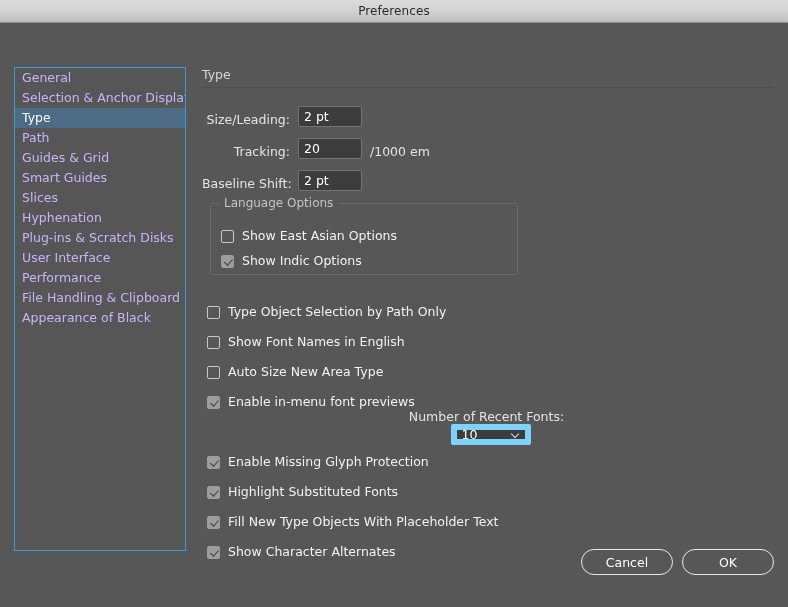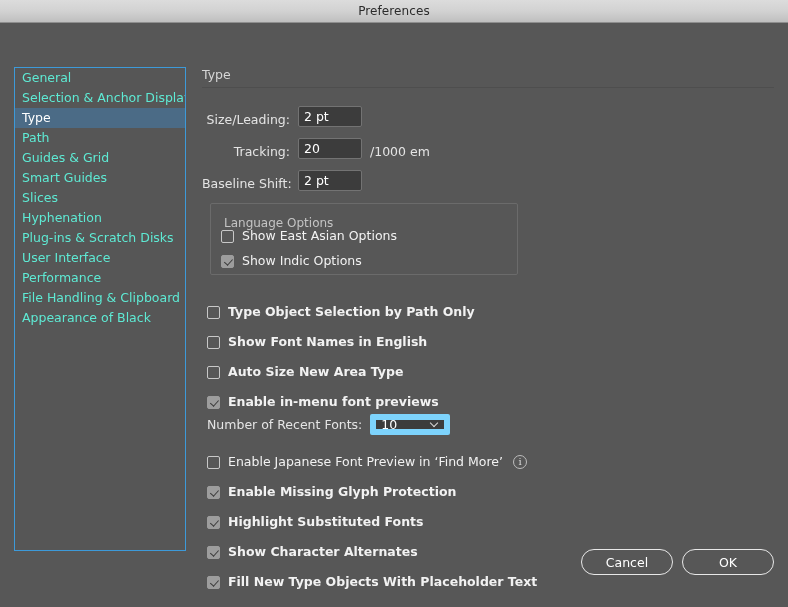--- a/index.html
+++ b/index.html
@@ -43,21 +43,21 @@
     width: 172px; height: 484px;
     border: 1px solid #3d9ad9;
     background: #565656;
     overflow: hidden;
   }
   .sidebar-item {
     height: 20px;
     line-height: 20px;
     padding: 0 0 0 7px;
     font-size: 12.5px;
-    color: #5eead4;
+    color: #c4b5fd;
     white-space: nowrap;
     cursor: default;
   }
   .sidebar-item.selected {
     background: #4b6b86;
     color: #ffffff;
   }
 
   
   .panel {
@@ -126,21 +126,20 @@
     padding: 14px 10px 0 10px;
   }
   .groupbox-legend {
     position: absolute;
     top: -8px; left: 8px;
     background: #575757;
     padding: 0 5px;
     font-size: 12px;
     color: #c4c4c4;
     white-space: nowrap;
-    margin-top: 20px;
   }
 
   
   .check-row {
     display: flex;
     align-items: flex-end;
     height: 25px;
     cursor: default;
   }
   .checkbox {
@@ -164,29 +163,30 @@
     border: solid #3a3a3a;
     border-width: 0 1.7px 1.7px 0;
     transform: rotate(42deg);
   }
   .check-label {
     font-size: 12.5px;
     color: #f2f2f2;
     white-space: nowrap;
   }
 
-  .checklist { margin-top: 14px; margin-left: 5px; font-weight: bold; }
+  .checklist { margin-top: 14px; margin-left: 5px; }
   .checklist .check-row { height: 30px; }
 
   
   .select-row {
     display: flex;
     align-items: center;
     height: 30px;
     margin-left: 5px;
+    flex-direction: column;
   }
   .select-label {
     font-size: 12.5px;
     color: #e4e4e4;
     margin-right: 8px;
     white-space: nowrap;
   }
   .select-box {
     width: 80px; height: 21px;
     background: #3c3c3c;
@@ -327,42 +327,37 @@
       </div>
 
     <div class="select-row">
       <span class="select-label">Number of Recent Fonts:</span>
       <div class="select-box">
         <span>10</span>
         <span class="chevron"></span>
       </div>
     </div>
 
-    <div class="check-row" style="margin-left:5px;height:30px;">
-      <span class="checkbox" id="jp-check"></span>
-      <span class="check-label">Enable Japanese Font Preview in ‘Find More’</span>
-      <span class="info-icon">i</span>
-    </div>
 
     <div class="checklist" style="margin-top:0;" id="opts-bottom">
         <div class="check-row">
           <span class="checkbox checked"></span>
           <span class="check-label">Enable Missing Glyph Protection</span>
         </div>
         <div class="check-row">
           <span class="checkbox checked"></span>
           <span class="check-label">Highlight Substituted Fonts</span>
         </div>
         <div class="check-row">
           <span class="checkbox checked"></span>
+          <span class="check-label">Fill New Type Objects With Placeholder Text</span>
+        </div>
+        <div class="check-row">
+          <span class="checkbox checked"></span>
           <span class="check-label">Show Character Alternates</span>
-        </div>
-        <div class="check-row">
-          <span class="checkbox checked"></span>
-          <span class="check-label">Fill New Type Objects With Placeholder Text</span>
         </div>
       </div>
   </div>
 
   <div class="footer">
     <div class="btn">Cancel</div>
     <div class="btn">OK</div>
   </div>
 
 </div>

